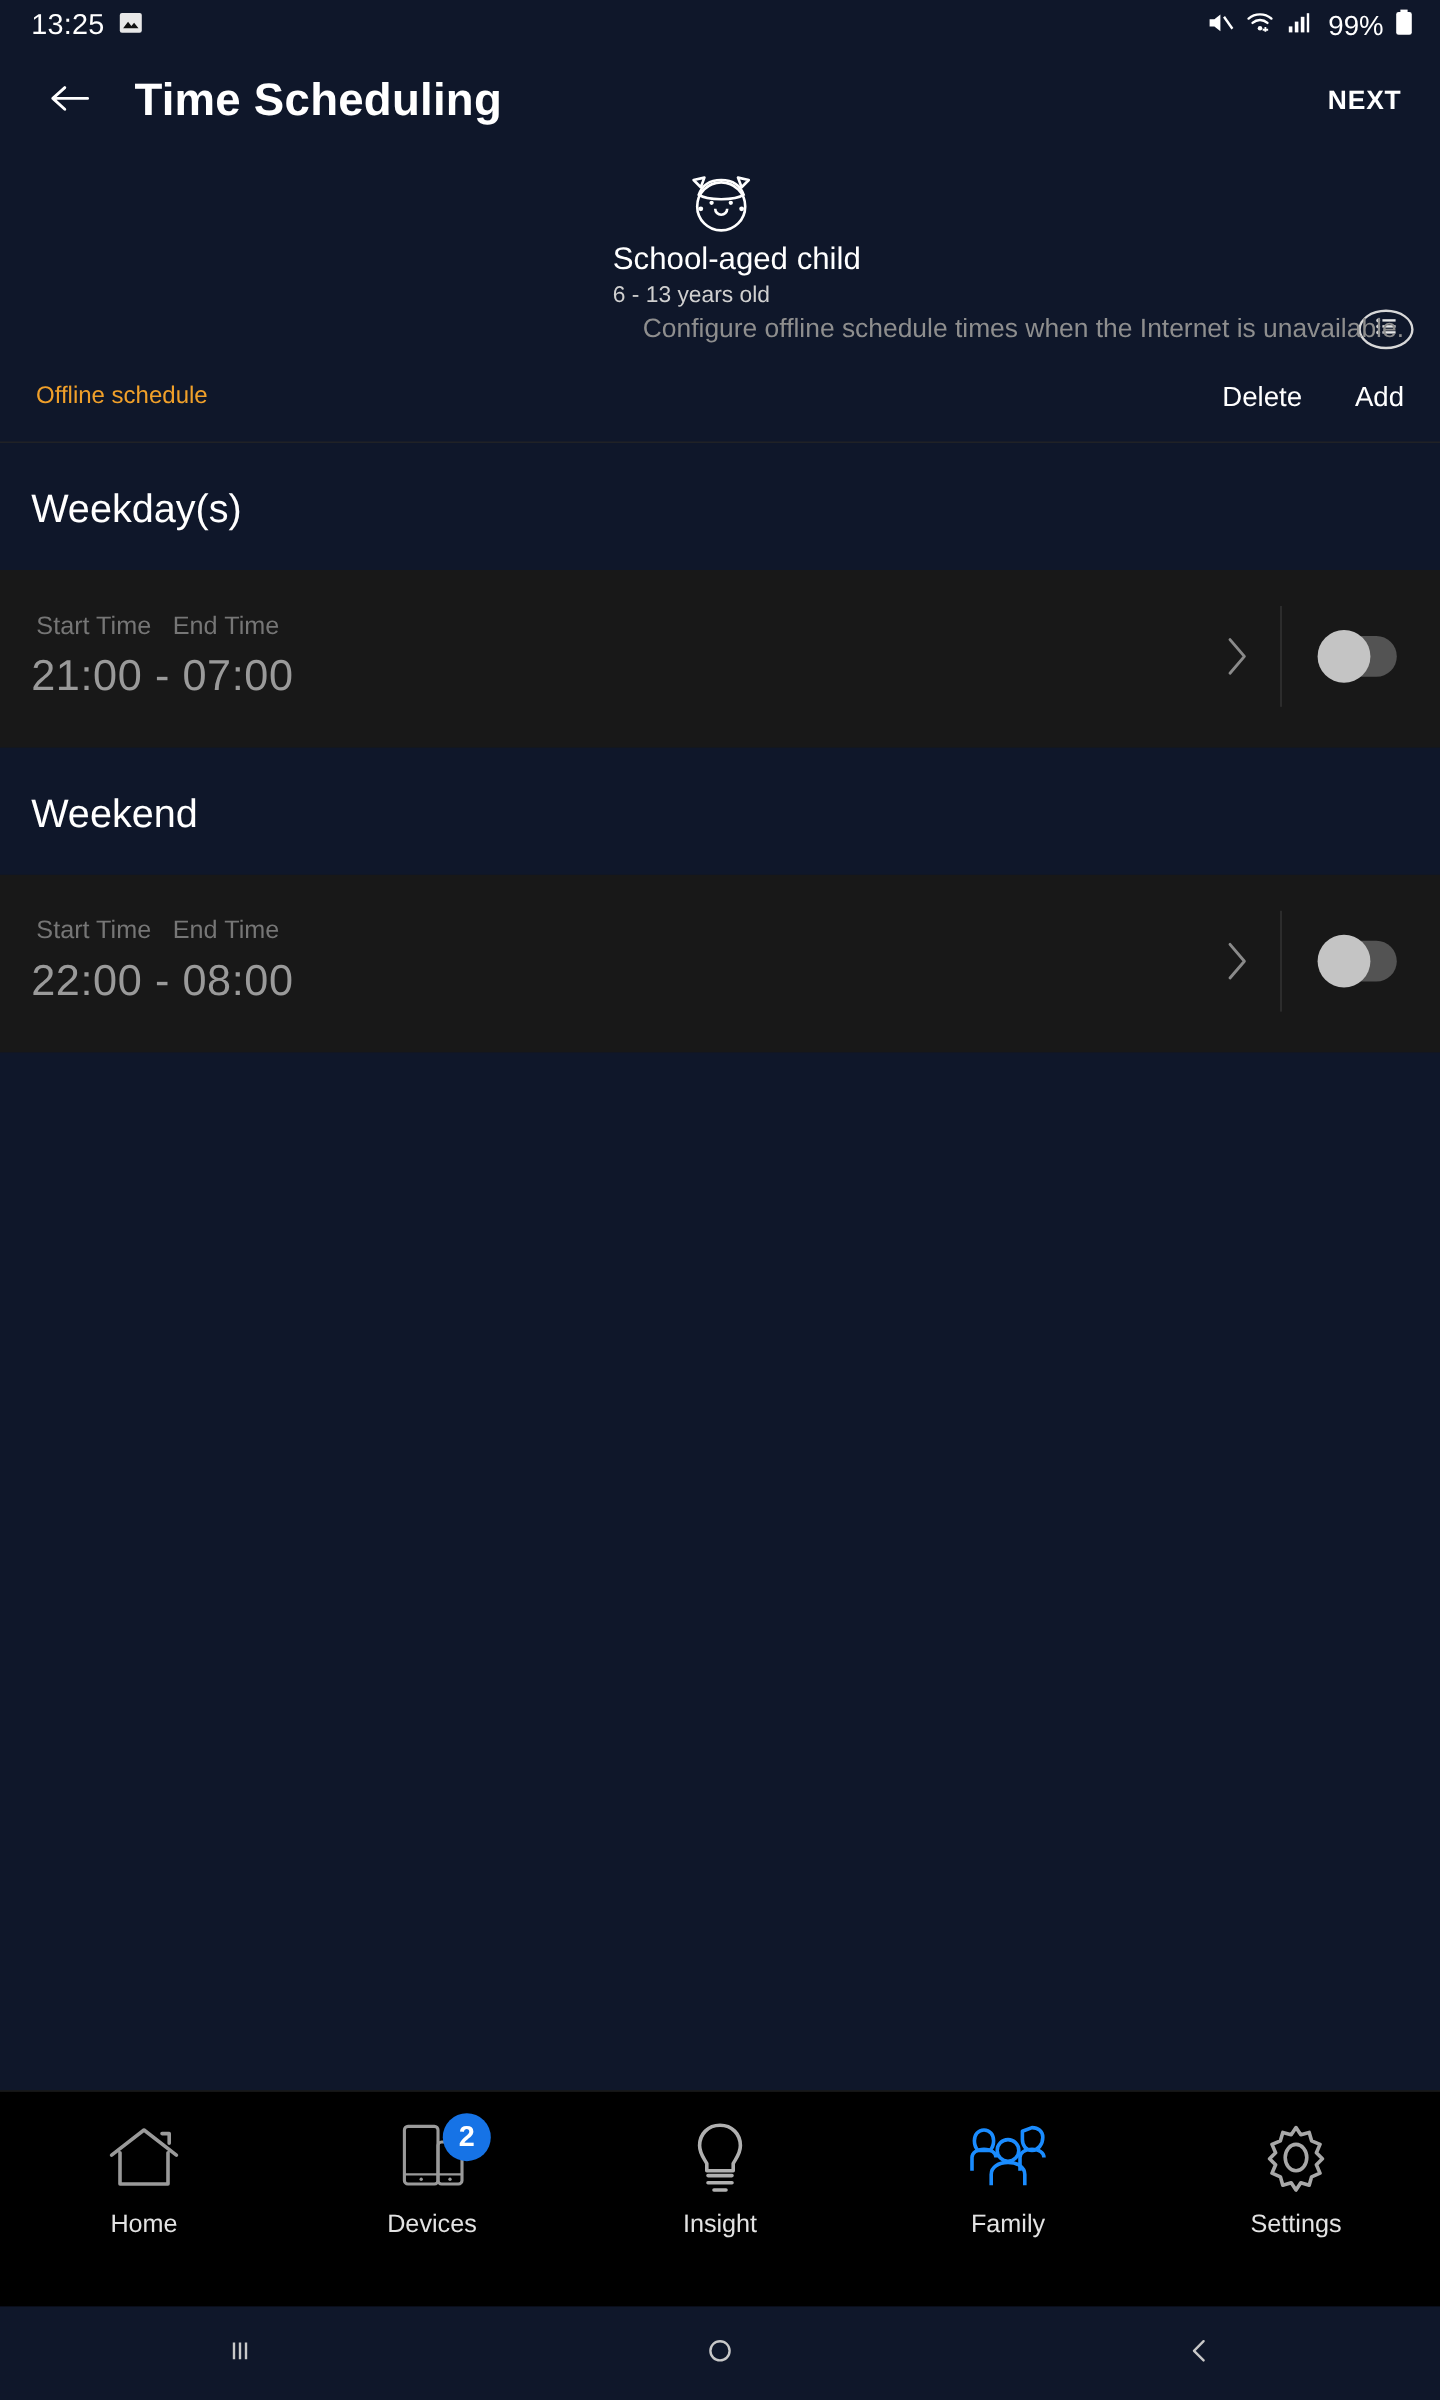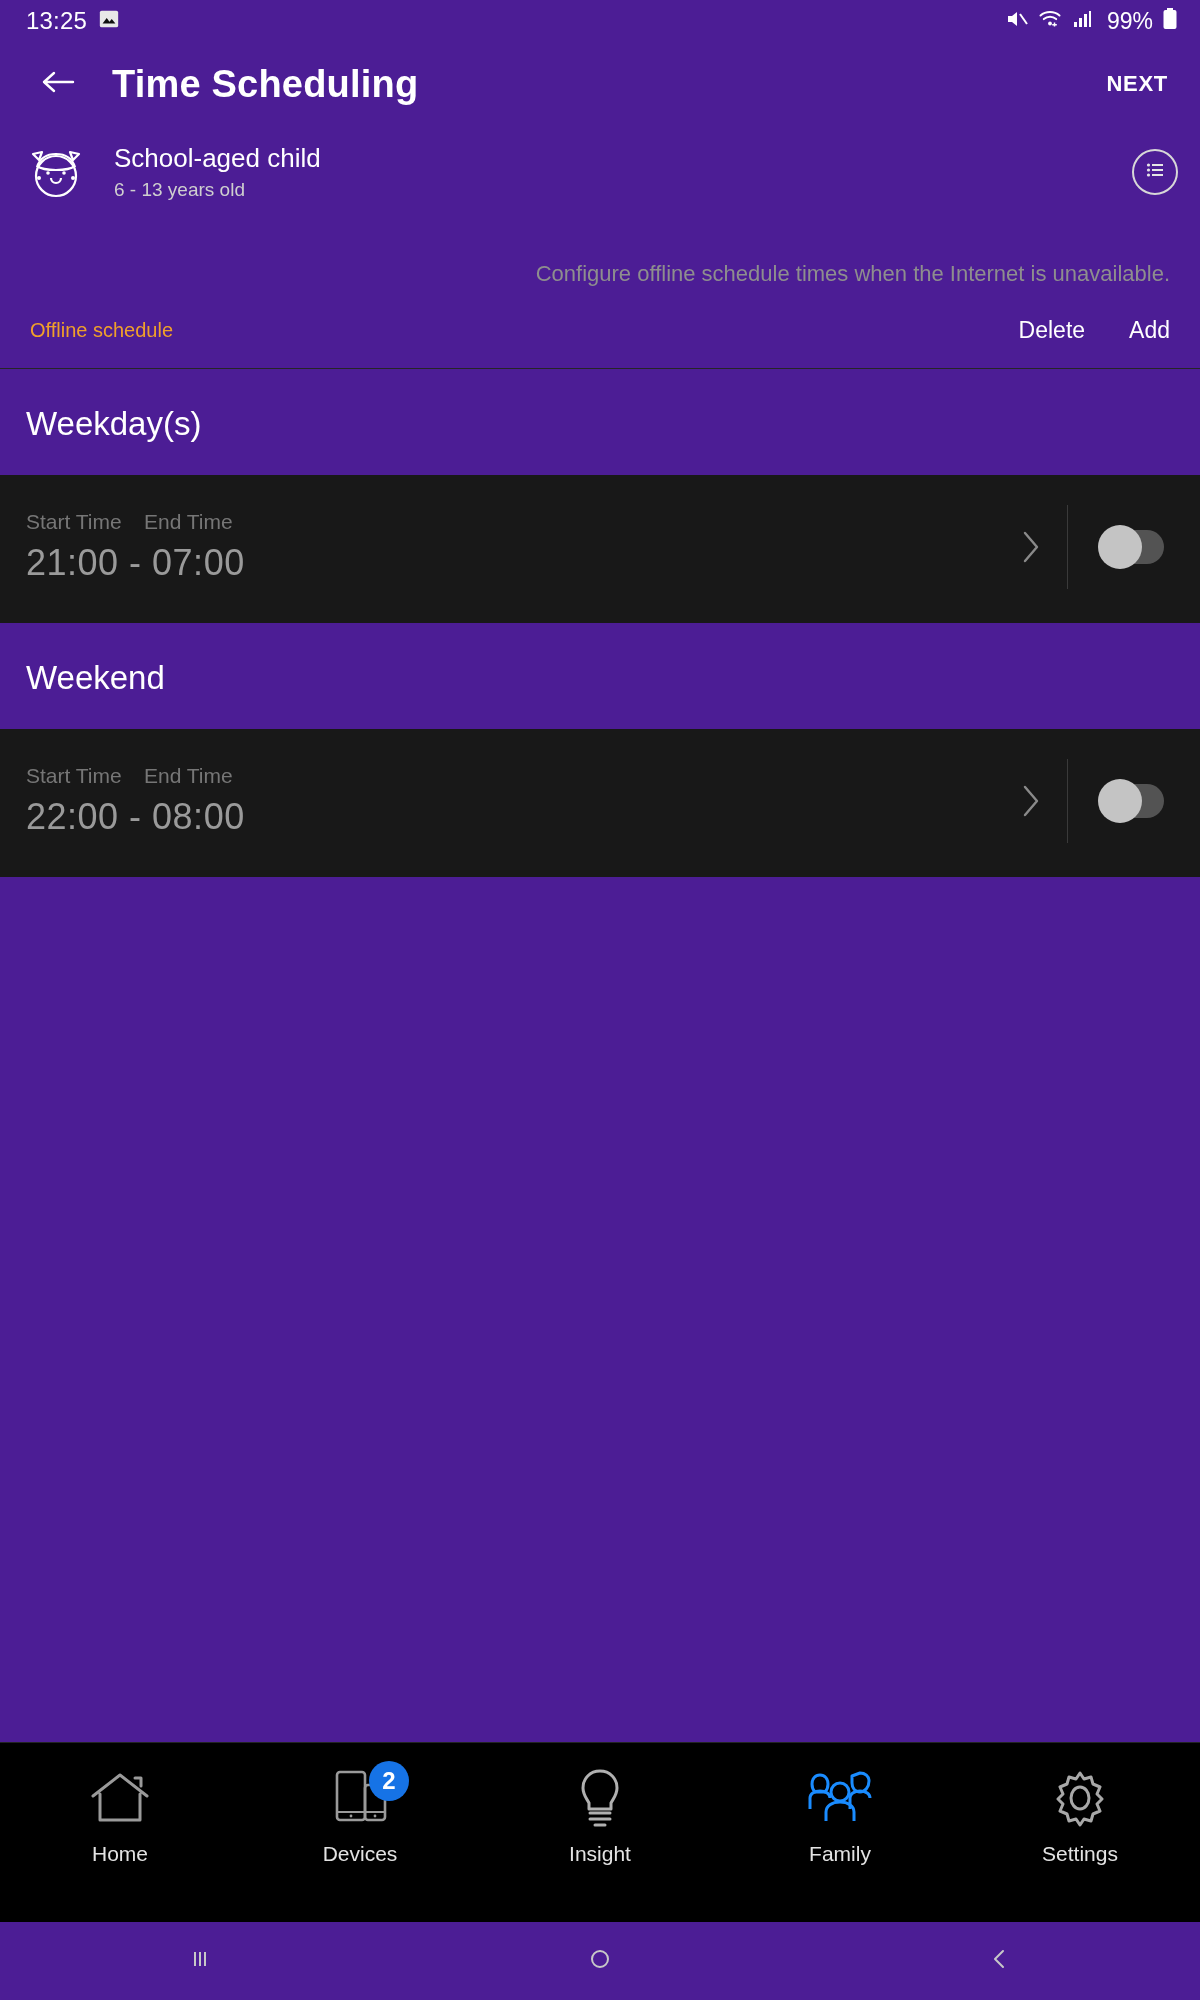--- a/index.html
+++ b/index.html
@@ -2,21 +2,21 @@
 <html><head>
 <meta charset="utf-8">
 <style>
   * { box-sizing: border-box; margin: 0; padding: 0; }
   html, body {
     width: 1200px; height: 2000px;
     background: #000; overflow: hidden;
     font-family: "Liberation Sans", sans-serif;
     -webkit-font-smoothing: antialiased;
   }
-  .screen { position: relative; width: 1200px; height: 2000px; background: #4c1d95; }
+  .screen { position: relative; width: 1200px; height: 2000px; background: #0f172a; }
 
   
   .statusbar {
     height: 42px; display: flex; align-items: center;
     justify-content: space-between; padding: 0 22px 0 26px;
   }
   .sb-left { display: flex; align-items: center; gap: 11px; }
   .sb-clock { color: #fff; font-size: 24px; letter-spacing: .2px; }
   .sb-right { display: flex; align-items: center; gap: 9px; }
   .sb-pct { color: #fff; font-size: 23px; margin-left: 3px; }
@@ -35,21 +35,21 @@
     margin-left: 26px; letter-spacing: .2px;
   }
   .next-btn {
     margin-left: auto; color: #fff; font-size: 22px;
     font-weight: bold; letter-spacing: .7px; padding: 10px 8px;
   }
 
   
   .profile {
     display: flex; align-items: center;
-    padding: 10px 22px 10px 24px; height: 92px;
+    padding: 10px 22px 10px 24px; height: 92px; flex-direction: column;
   }
   .avatar { width: 64px; height: 64px; flex: none; }
   .profile-text { margin-left: 26px; display: flex; flex-direction: column; gap: 5px; }
   .profile-name { color: #fff; font-size: 26px; }
   .profile-age { color: #cfcfcf; font-size: 19px; }
   .list-btn {
     margin-left: auto; width: 46px; height: 46px;
     border: 2px solid #d8d8d8; border-radius: 50%;
     display: flex; align-items: center; justify-content: center;
   }
@@ -77,21 +77,21 @@
   }
 
   
   .sched-card {
     background: #181818; display: flex; align-items: center;
     padding: 28px 24px 32px 26px; min-height: 148px;
   }
   .sched-left { display: flex; flex-direction: column; gap: 8px; }
   .sched-labels { display: flex; gap: 18px; }
   .sched-labels span { color: #767676; font-size: 21px; }
-  .lbl-start { min-width: 100px; }
+  .lbl-start { min-width: 100px; text-align: right; }
   .sched-time { color: #9a9a9a; font-size: 36px; letter-spacing: .5px; }
   .sched-right { margin-left: auto; display: flex; align-items: center; }
   .chevron { padding: 0 26px; display: flex; align-items: center; }
   .vdiv { width: 1px; height: 84px; background: #3a3a3a; }
   .toggle {
     margin-left: 34px; margin-right: 12px;
     width: 62px; height: 34px; border-radius: 17px;
     background: #535353; position: relative;
   }
   .toggle .knob {

